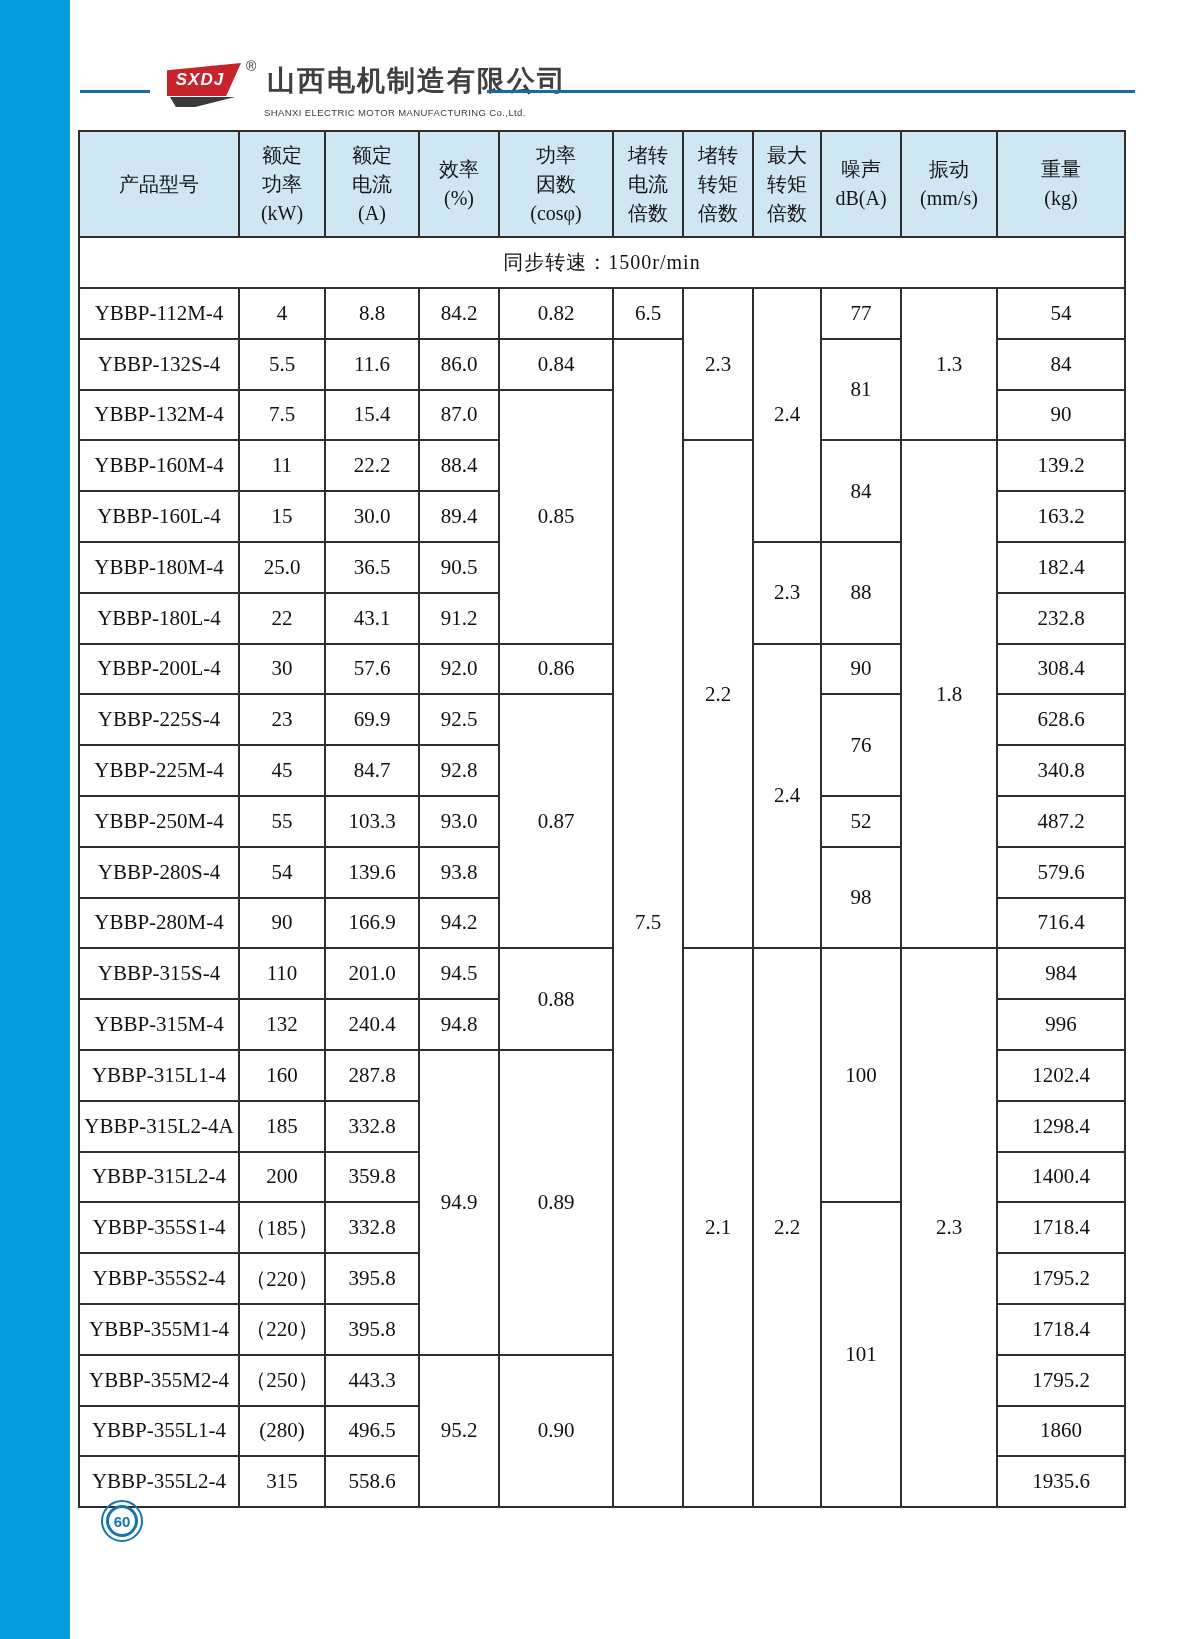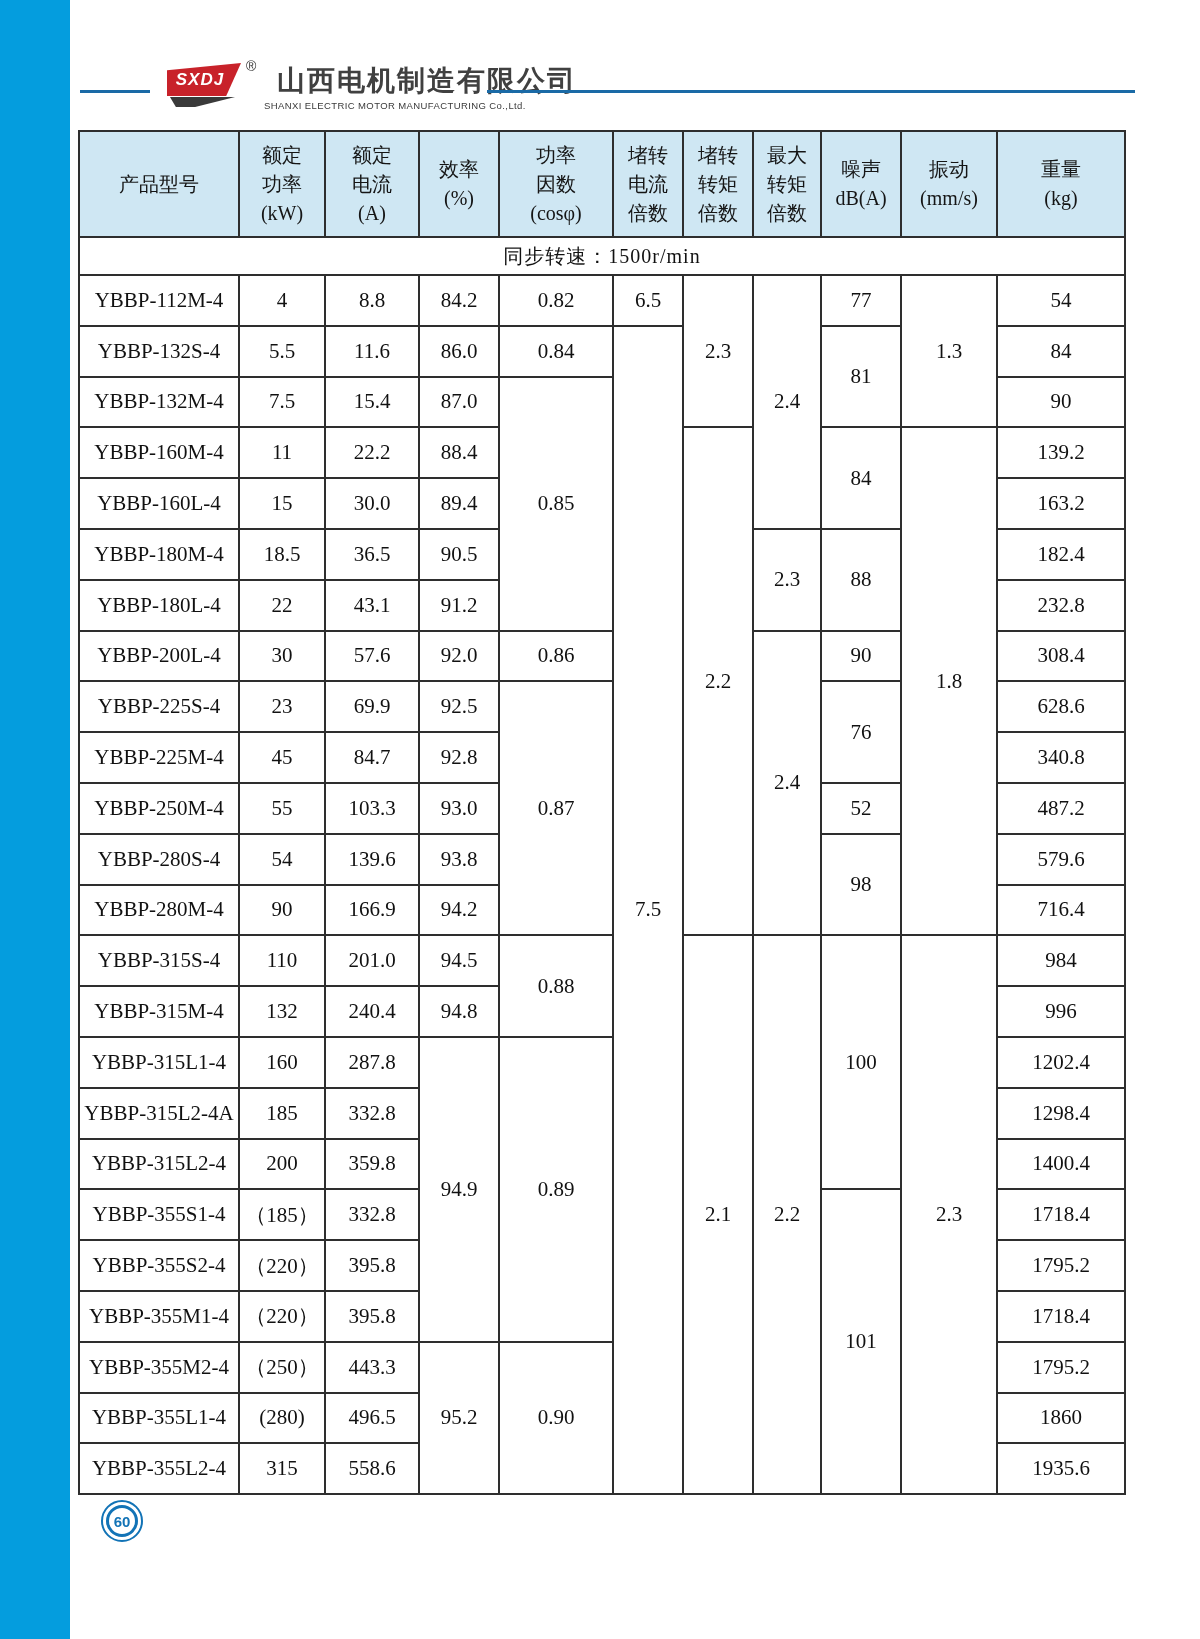--- a/index.html
+++ b/index.html
@@ -28,43 +28,43 @@
     font-family: "Liberation Sans", sans-serif; font-weight: 700; font-style: italic;
     color: #fff; font-size: 17px; letter-spacing: 1px; padding-right: 8px;
   }
   .logo-swoosh {
     width: 74px; height: 10px; margin-top: 1px; background: #3a3a3a;
     clip-path: polygon(4% 0, 92% 0, 38% 100%, 12% 100%);
   }
   .reg { position: absolute; left: 246px; top: 58px; font-size: 14px; color: #333;
          font-family: "Liberation Sans", sans-serif; }
   .name-cn {
-    position: absolute; left: 277px; top: 62px; font-family: "Liberation Sans", sans-serif;
+    position: absolute; left: 267px; top: 62px; font-family: "Liberation Sans", sans-serif;
     font-size: 28px; font-weight: 600; letter-spacing: 2px; color: #404040; white-space: nowrap;
   }
   .name-en {
-    position: absolute; left: 264px; top: 100px; font-family: "Liberation Sans", sans-serif;
+    position: absolute; left: 264px; top: 107px; font-family: "Liberation Sans", sans-serif;
     font-size: 9.5px; letter-spacing: 0.4px; color: #3a3a3a; white-space: nowrap;
   }
 
   
   table.spec {
     position: absolute; left: 78px; top: 130px; width: 1046px;
     border-collapse: collapse; table-layout: fixed;
   }
   .spec th, .spec td {
     border: 2px solid #2e2e2e; padding: 0 2px;
     text-align: center; vertical-align: middle;
   }
   .spec thead th {
     background: #cfe7f3; font-weight: 400; font-size: 20px; line-height: 1.45;
     white-space: pre-line; height: 106px; color: #151515;
   }
   .spec td { font-size: 21px; height: 50.8px; background: #fff; }
-  .spec td.speed { height: 38px; font-size: 20px; letter-spacing: 1px; margin-top: 37px; }
+  .spec td.speed { height: 51px; font-size: 20px; letter-spacing: 1px; margin-top: 37px; }
 
   
   .page-badge {
     position: absolute; left: 101px; top: 1500px; width: 42px; height: 42px;
     border: 2px solid #1273b6; border-radius: 50%;
     display: flex; align-items: center; justify-content: center;
   }
   .page-badge .inner {
     width: 32px; height: 32px; border: 3px solid #1273b6; border-radius: 50%;
     display: flex; align-items: center; justify-content: center;
@@ -183,21 +183,21 @@
       </tr>
       <tr>
         <td>YBBP-160L-4</td>
         <td>15</td>
         <td>30.0</td>
         <td>89.4</td>
         <td>163.2</td>
       </tr>
       <tr>
         <td>YBBP-180M-4</td>
-        <td>18.5</td>
+        <td>25.0</td>
         <td>36.5</td>
         <td>90.5</td>
         <td rowspan="2">2.3</td>
         <td rowspan="2">88</td>
         <td>182.4</td>
       </tr>
       <tr>
         <td>YBBP-180L-4</td>
         <td>22</td>
         <td>43.1</td>

